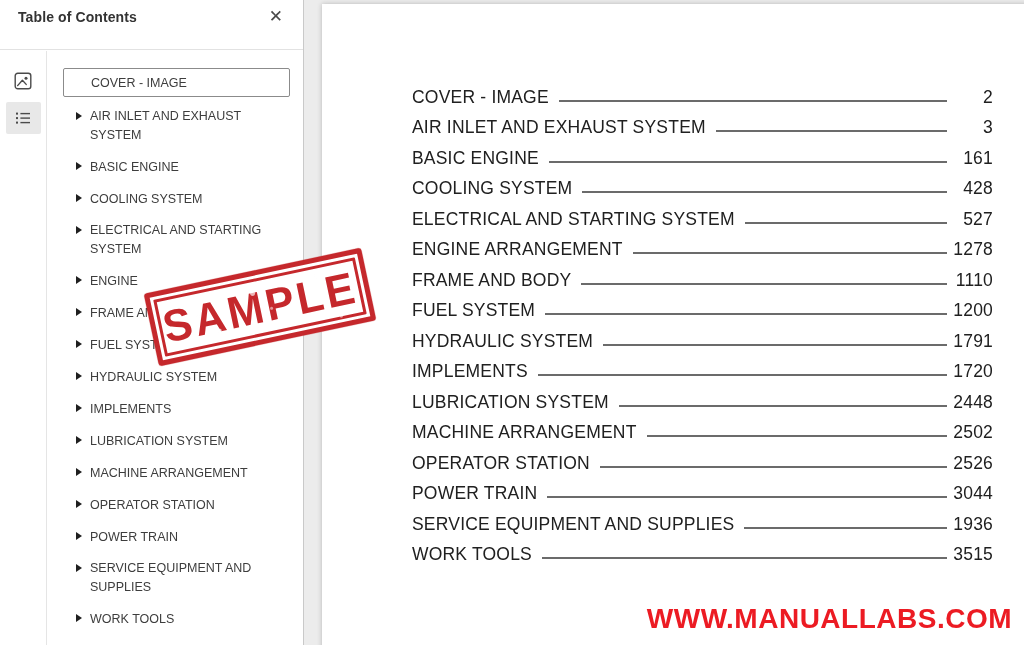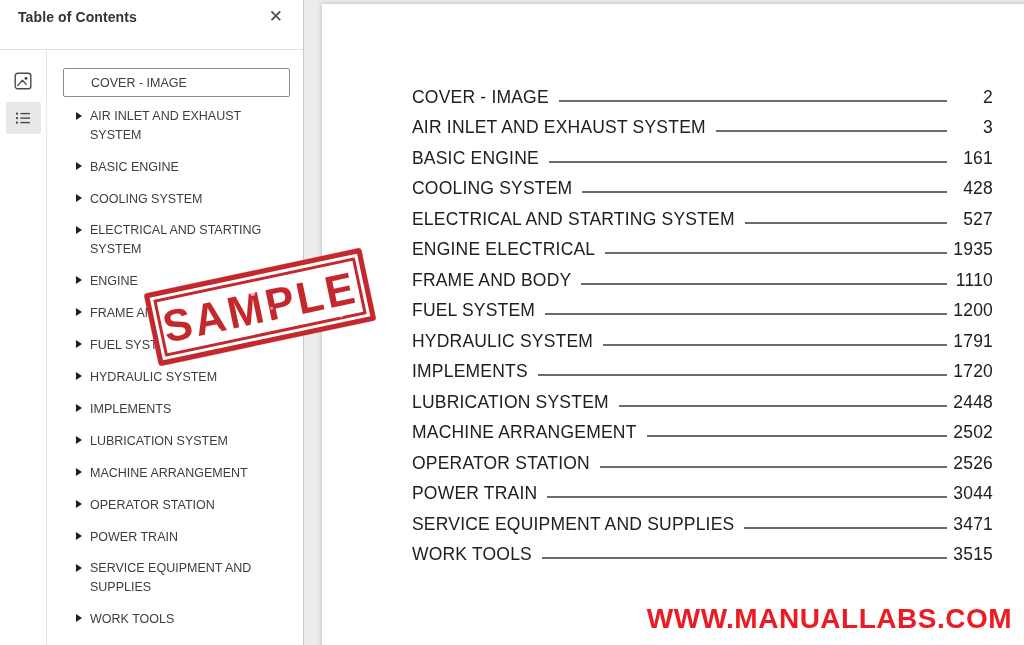--- a/index.html
+++ b/index.html
@@ -203,23 +203,23 @@
           <span class="entry-label">COOLING SYSTEM</span>
           <span class="leader"></span>
           <span class="entry-page">428</span>
         </div>
         <div class="toc-row">
           <span class="entry-label">ELECTRICAL AND STARTING SYSTEM</span>
           <span class="leader"></span>
           <span class="entry-page">527</span>
         </div>
         <div class="toc-row">
-          <span class="entry-label">ENGINE ELECTRICAL</span>
-          <span class="leader"></span>
-          <span class="entry-page">1935</span>
+          <span class="entry-label">ENGINE ARRANGEMENT</span>
+          <span class="leader"></span>
+          <span class="entry-page">1278</span>
         </div>
         <div class="toc-row">
           <span class="entry-label">FRAME AND BODY</span>
           <span class="leader"></span>
           <span class="entry-page">1110</span>
         </div>
         <div class="toc-row">
           <span class="entry-label">FUEL SYSTEM</span>
           <span class="leader"></span>
           <span class="entry-page">1200</span>
@@ -250,21 +250,21 @@
           <span class="entry-page">2526</span>
         </div>
         <div class="toc-row">
           <span class="entry-label">POWER TRAIN</span>
           <span class="leader"></span>
           <span class="entry-page">3044</span>
         </div>
         <div class="toc-row">
           <span class="entry-label">SERVICE EQUIPMENT AND SUPPLIES</span>
           <span class="leader"></span>
-          <span class="entry-page">3471</span>
+          <span class="entry-page">1936</span>
         </div>
         <div class="toc-row">
           <span class="entry-label">WORK TOOLS</span>
           <span class="leader"></span>
           <span class="entry-page">3515</span>
         </div>
       </div>
     <div class="watermark">WWW.MANUALLABS.COM</div>
   </div>
 </div>

